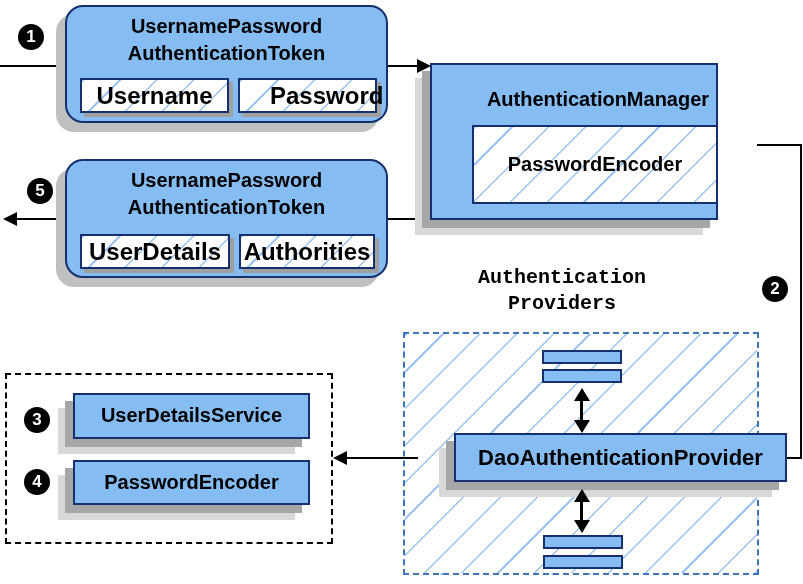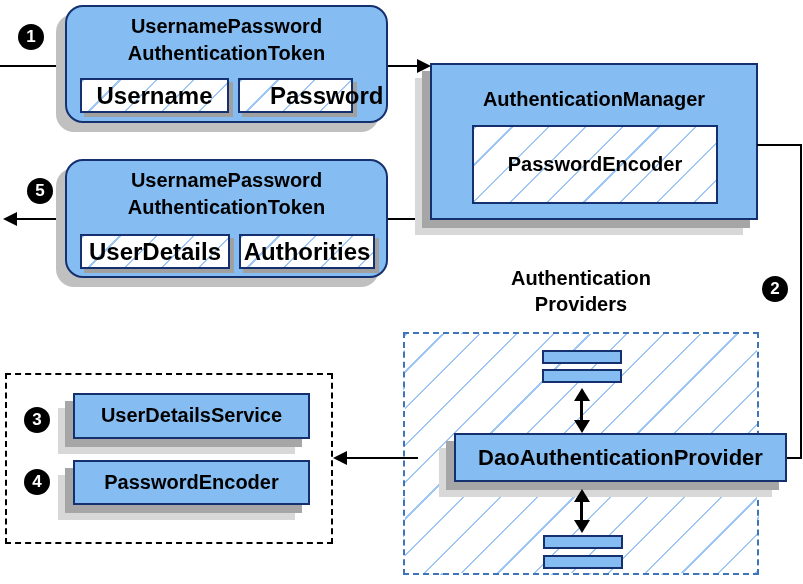--- a/index.html
+++ b/index.html
@@ -60,46 +60,46 @@
   <div class="hline" style="left:14px;top:218px;width:416px;"></div>
   <div class="tri tri-left" style="left:3px;top:212px;"></div>
 
   <div class="node token" style="left:65px;top:5px;width:323px;height:118px;">
     <div class="token-title">
       <div>UsernamePassword</div>
       <div>AuthenticationToken</div>
     </div>
     <div class="fields" style="top:71px;">
       <div class="field hatch" style="width:149px;">Username</div>
-      <div class="field hatch" style="width:115px;padding-left:30px;">Password</div>
+      <div class="field hatch" style="width:139px;padding-left:30px;">Password</div>
     </div>
   </div>
 
   <div class="node token" style="left:65px;top:159px;width:323px;height:119px;">
     <div class="token-title">
       <div>UsernamePassword</div>
       <div>AuthenticationToken</div>
     </div>
     <div class="fields" style="top:73px;">
       <div class="field hatch" style="width:150px;">UserDetails</div>
       <div class="field hatch" style="width:136px;">Authorities</div>
     </div>
   </div>
 
-  <div class="node rectnode" style="left:430px;top:63px;width:328px;height:157px;">
+  <div class="node rectnode" style="left:430px;top:63px;width:288px;height:157px;padding-left:24px;">
     <div class="centerlabel" style="top:23px;">AuthenticationManager</div>
     <div class="hatch" style="position:absolute;left:40px;top:60px;width:246px;height:79px;border:2px solid var(--node-border);">
       <div class="centerlabel" style="top:26px;">PasswordEncoder</div>
     </div>
   </div>
 
   <div class="badge" style="left:18px;top:24px;">1</div>
   <div class="badge" style="left:27px;top:178px;">5</div>
 
-  <div class="label-2line" style="left:403px;top:265px;width:356px;">
+  <div class="label-2line" style="left:384px;top:265px;width:356px;font-family:Liberation Mono, monospace;">
     <div>Authentication</div>
     <div>Providers</div>
   </div>
 
   <div class="dashed-blue hatch" style="left:403px;top:332px;width:356px;height:243px;"></div>
 
   <div class="hline" style="left:757px;top:144px;width:45px;"></div>
   <div class="vline" style="left:800px;top:144px;height:315px;"></div>
   <div class="hline" style="left:772px;top:457px;width:30px;"></div>
   <div class="tri tri-left" style="left:758px;top:451px;"></div>

